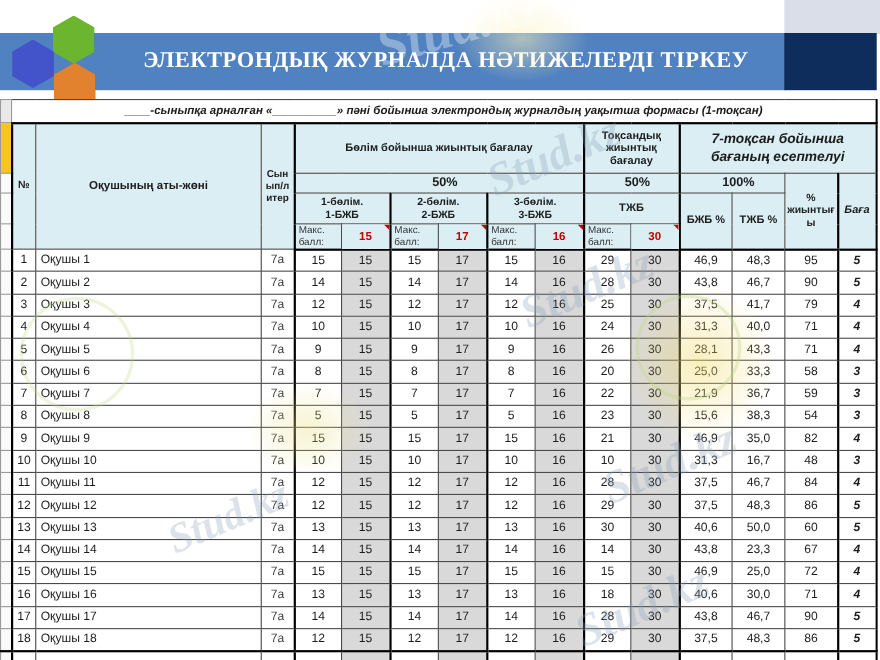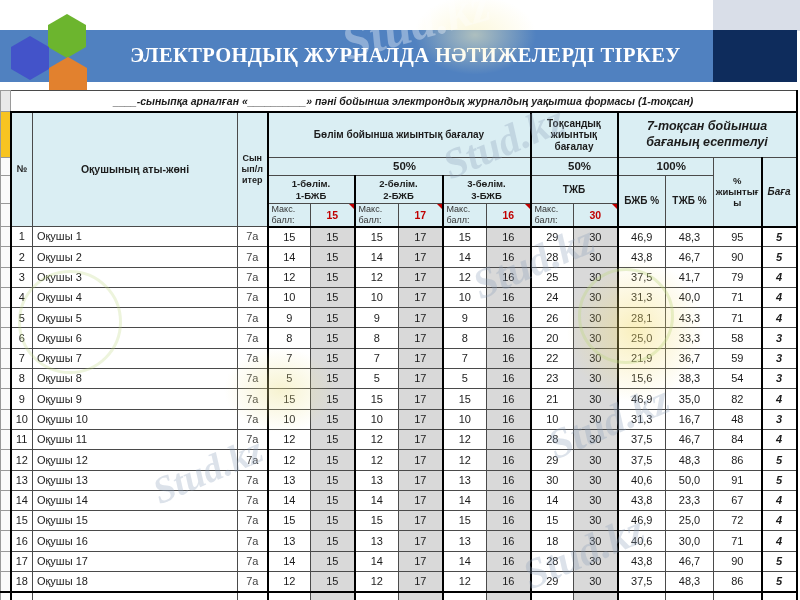--- a/index.html
+++ b/index.html
@@ -399,21 +399,21 @@
             <td class="c-score bL">13</td>
             <td class="c-max">15</td>
             <td class="c-score bL">13</td>
             <td class="c-max">17</td>
             <td class="c-score bL">13</td>
             <td class="c-max">16</td>
             <td class="c-score bL">30</td>
             <td class="c-max">30</td>
             <td class="c-pct bL">40,6</td>
             <td class="c-pct">50,0</td>
-            <td class="c-pct">91</td>
+            <td class="c-pct">60</td>
             <td class="c-grade bL bR">5</td>
           </tr>
           <tr>
             <td class="sliver"></td>
             <td class="c-num bL">14</td>
             <td class="c-name">Оқушы 14</td>
             <td class="c-cls">7а</td>
             <td class="c-score bL">14</td>
             <td class="c-max">15</td>
             <td class="c-score bL">14</td>

